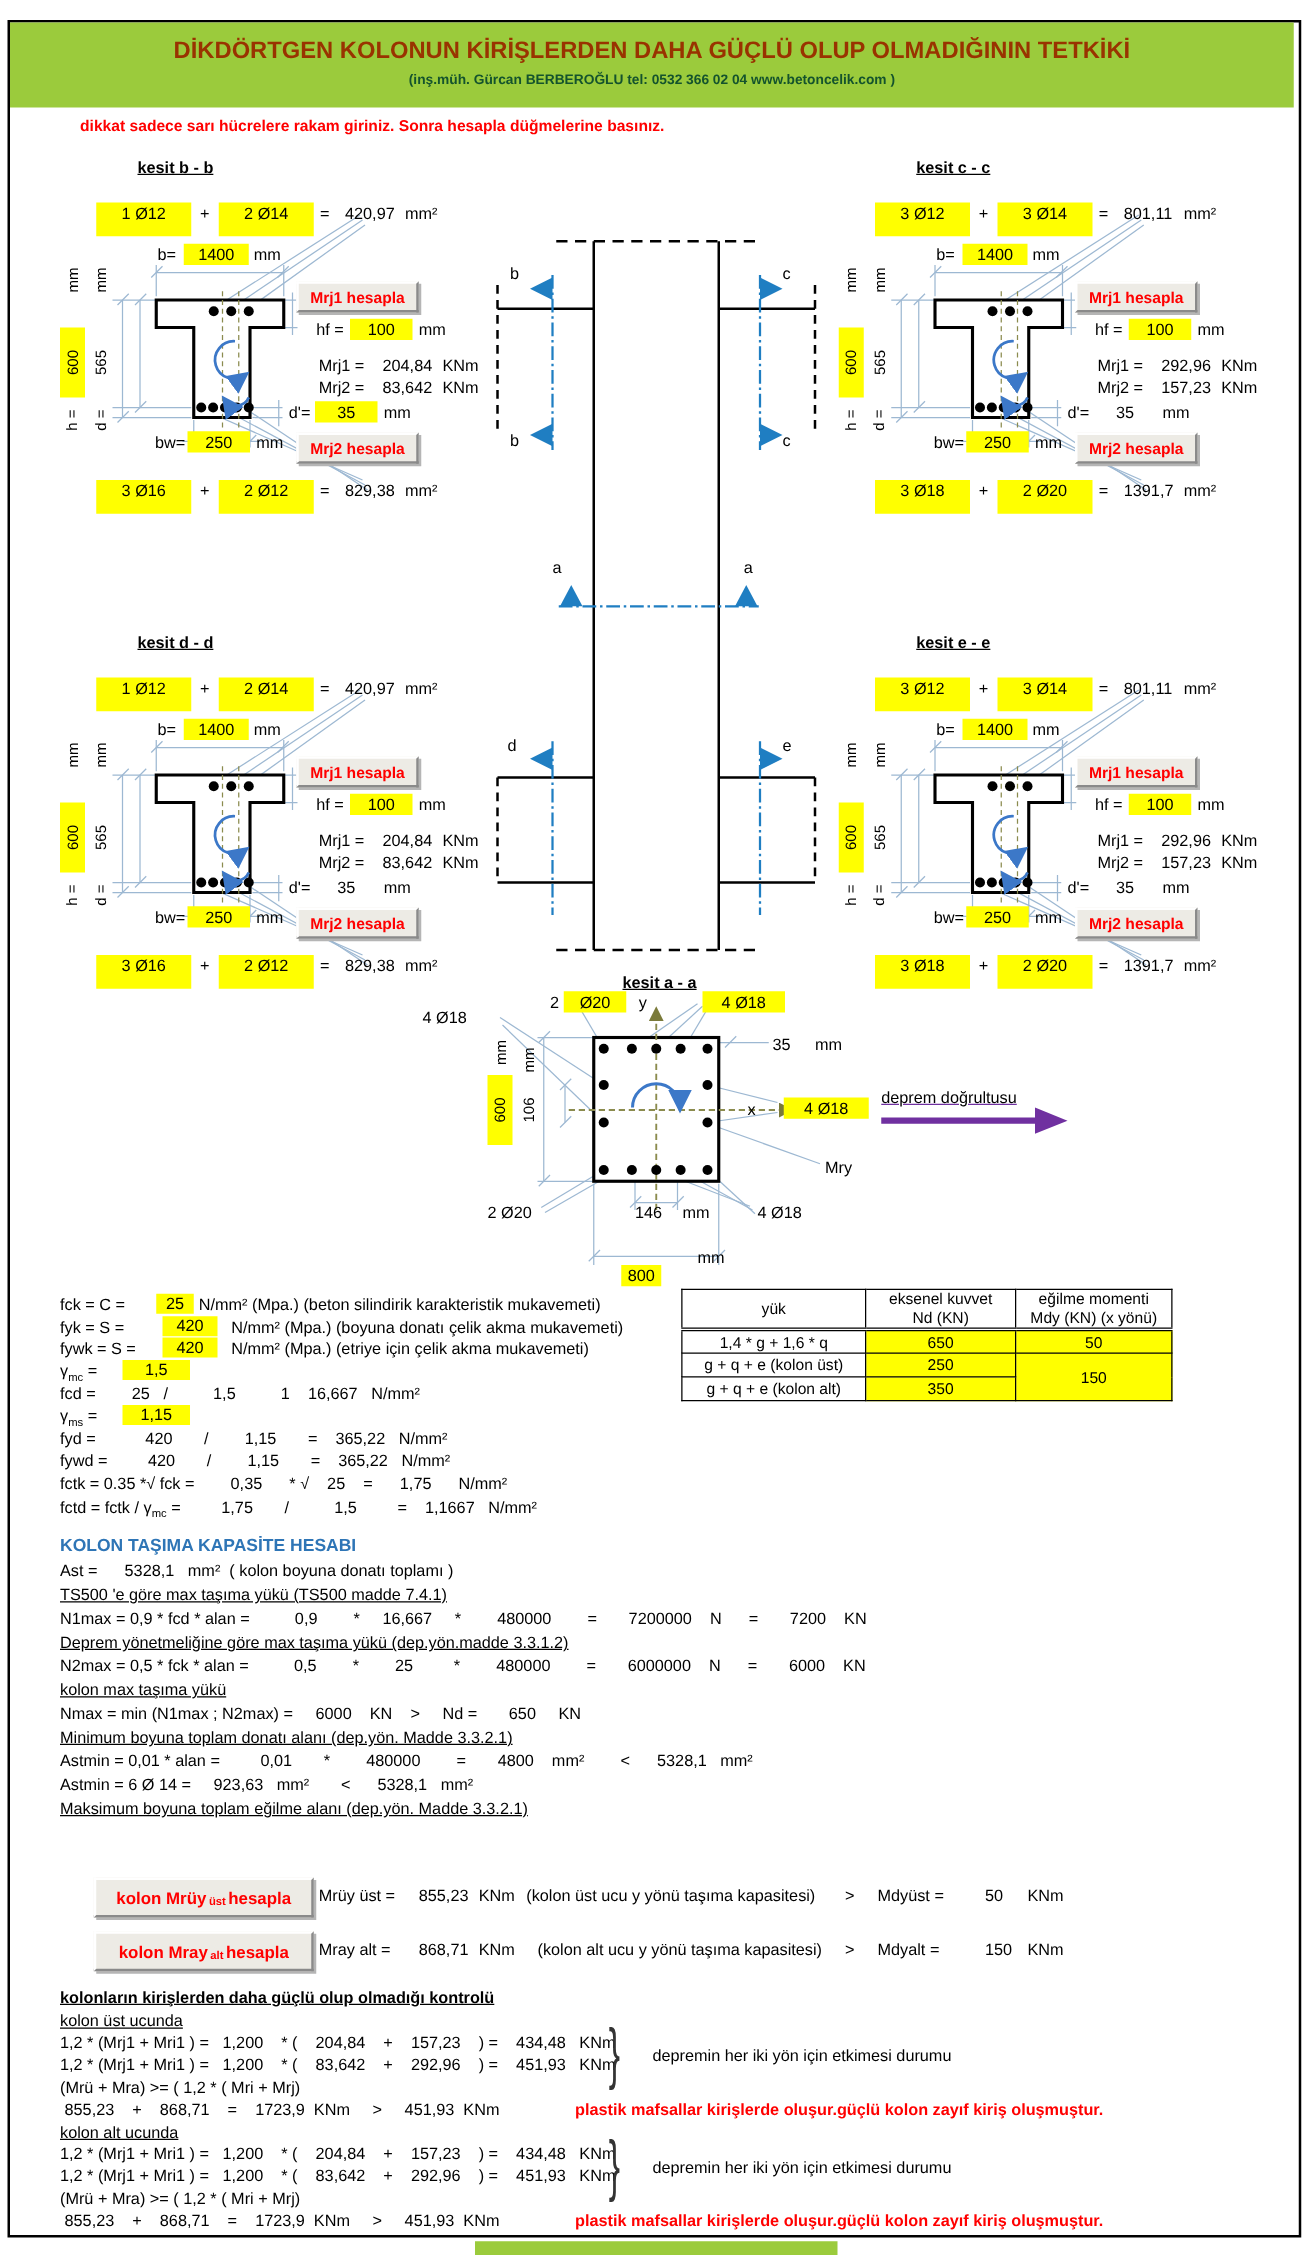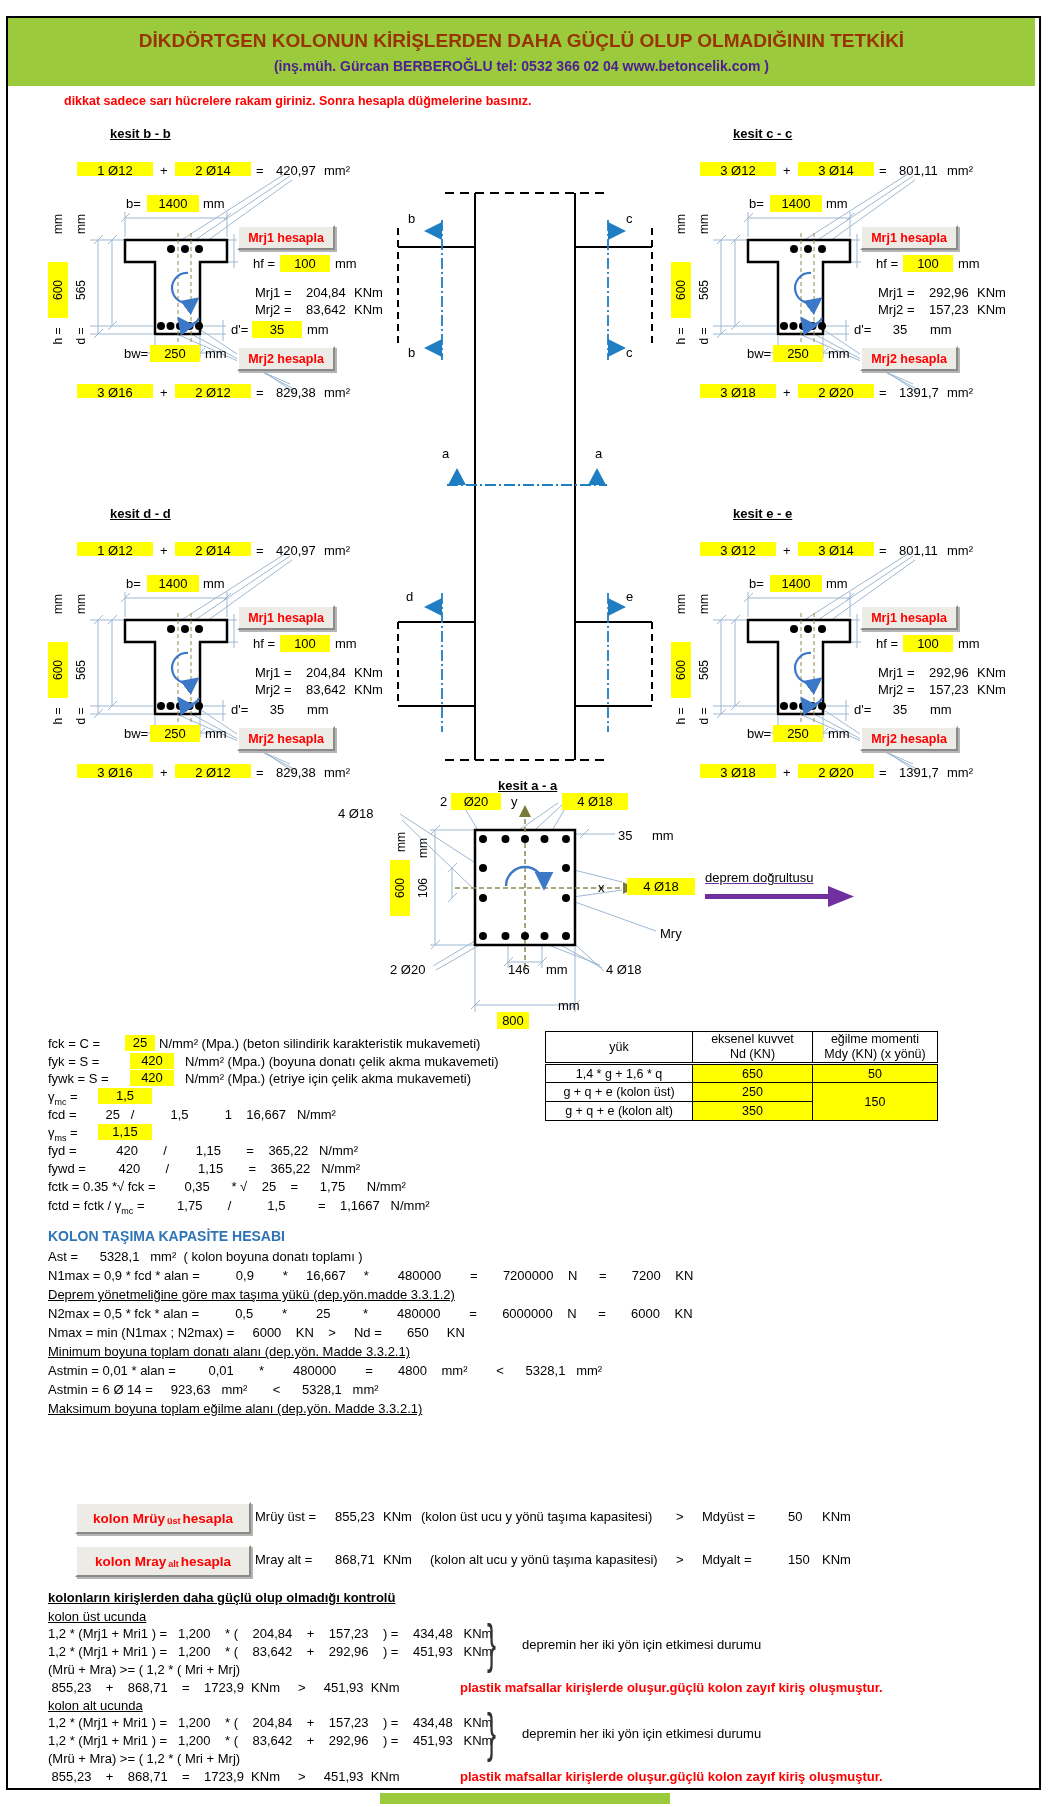--- a/index.html
+++ b/index.html
@@ -3,27 +3,27 @@
 <meta charset="utf-8">
 <style>
   html,body{margin:0;padding:0;background:#fff;}
   #page{position:relative;width:1051px;height:1807px;background:#fff;
         font-family:"Liberation Sans",sans-serif;font-size:13px;color:#000;overflow:hidden;}
   .abs{position:absolute;}
   .pre{white-space:pre;}
   .u{text-decoration:underline;}
   .b{font-weight:bold;}
   .yellow{background:#ffff00;text-align:center;}
-  .cellbar{width:76px;height:14px;line-height:17px;}
+  .cellbar{width:76px;height:27px;line-height:17px;}
   .vbox{display:flex;align-items:center;justify-content:center;}
   .vtext{transform:rotate(-90deg);white-space:nowrap;font-size:12px;}
   .frame{border:2px solid #000;}
   .greenband{background:#9bcb3c;}
   .title1{color:#993300;font-weight:bold;font-size:19px;text-align:center;}
-  .title2{color:#4c1d95;font-weight:bold;font-size:14px;text-align:center;}
+  .title2{color:#14532d;font-weight:bold;font-size:11px;text-align:center;}
   .rednote{color:#ff0000;font-weight:bold;font-size:12.5px;}
   .btn{background:#edebe5;border-top:2px solid #fff;border-left:2px solid #fff;
        border-right:2px solid #8a8a8a;border-bottom:2px solid #8a8a8a;
        box-shadow:2px 2px 0 #b5b5b5;color:#ff0000;font-weight:bold;
        display:flex;align-items:center;justify-content:center;cursor:pointer;}
   .btn .sb{font-size:9px;position:relative;top:3px;margin:0 2px;}
   .sec{position:absolute;width:330px;height:292px;}
   .sec-title{font-weight:bold;text-decoration:underline;width:120px;}
   .bluehead{color:#2e75b6;font-weight:bold;font-size:14px;}
   .redres{color:#ff0000;font-weight:bold;}
@@ -699,23 +699,25 @@
     <div class="abs pre" style="top:143px">fctk = 0.35 *√ fck =        0,35      * √    25    =      1,75      N/mm²</div>
     <div class="abs" style="top:162px">
       <span class="pre">fctd = fctk / </span><span>γ</span><sub style="font-size:9px">mc</sub><span class="pre"> =</span><span class="pre">         1,75       /          1,5         =    1,1667   N/mm²</span>
     </div>
   </div>
 
   <div class="abs" style="left:48px;top:1228px;width:960px">
     <div class="bluehead">KOLON TAŞIMA KAPASİTE HESABI</div>
     <div id="cap-lines">
         <div class="pre" style="margin-top: 5px;">Ast =      5328,1   mm²  ( kolon boyuna donatı toplamı )</div>
+        <div class="pre u" style="margin-top: 4px;">TS500 'e göre max taşıma yükü (TS500 madde 7.4.1)</div>
         <div class="pre" style="margin-top: 4px;">N1max = 0,9 * fcd * alan =          0,9        *     16,667     *        480000        =       7200000    N      =       7200    KN</div>
         <div class="pre u" style="margin-top: 4px;">Deprem yönetmeliğine göre max taşıma yükü (dep.yön.madde 3.3.1.2)</div>
         <div class="pre" style="margin-top: 4px;">N2max = 0,5 * fck * alan =          0,5        *        25         *        480000        =       6000000    N      =       6000    KN</div>
+        <div class="pre u" style="margin-top: 4px;">kolon max taşıma yükü</div>
         <div class="pre" style="margin-top: 4px;">Nmax = min (N1max ; N2max) =     6000    KN    &gt;     Nd =       650     KN</div>
         <div class="pre u" style="margin-top: 4px;">Minimum boyuna toplam donatı alanı (dep.yön. Madde 3.3.2.1)</div>
         <div class="pre" style="margin-top: 4px;">Astmin = 0,01 * alan =         0,01       *        480000        =       4800    mm²        &lt;      5328,1   mm²</div>
         <div class="pre" style="margin-top: 4px;">Astmin = 6 Ø 14 =     923,63   mm²       &lt;      5328,1   mm²</div>
         <div class="pre u" style="margin-top: 4px;">Maksimum boyuna toplam eğilme alanı (dep.yön. Madde 3.3.2.1)</div>
       </div>
   </div>
 
   <div class="abs btn" style="left:75px;top:1502px;width:172px;height:28px;font-size:13.5px">
     <span>kolon Mrüy</span>

